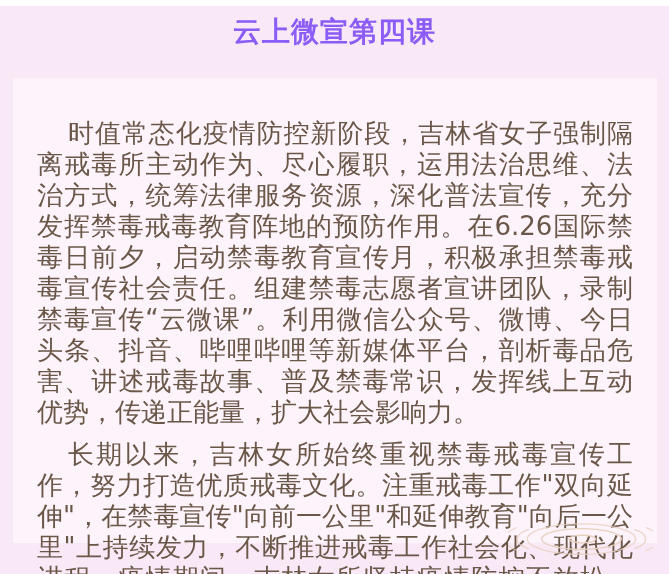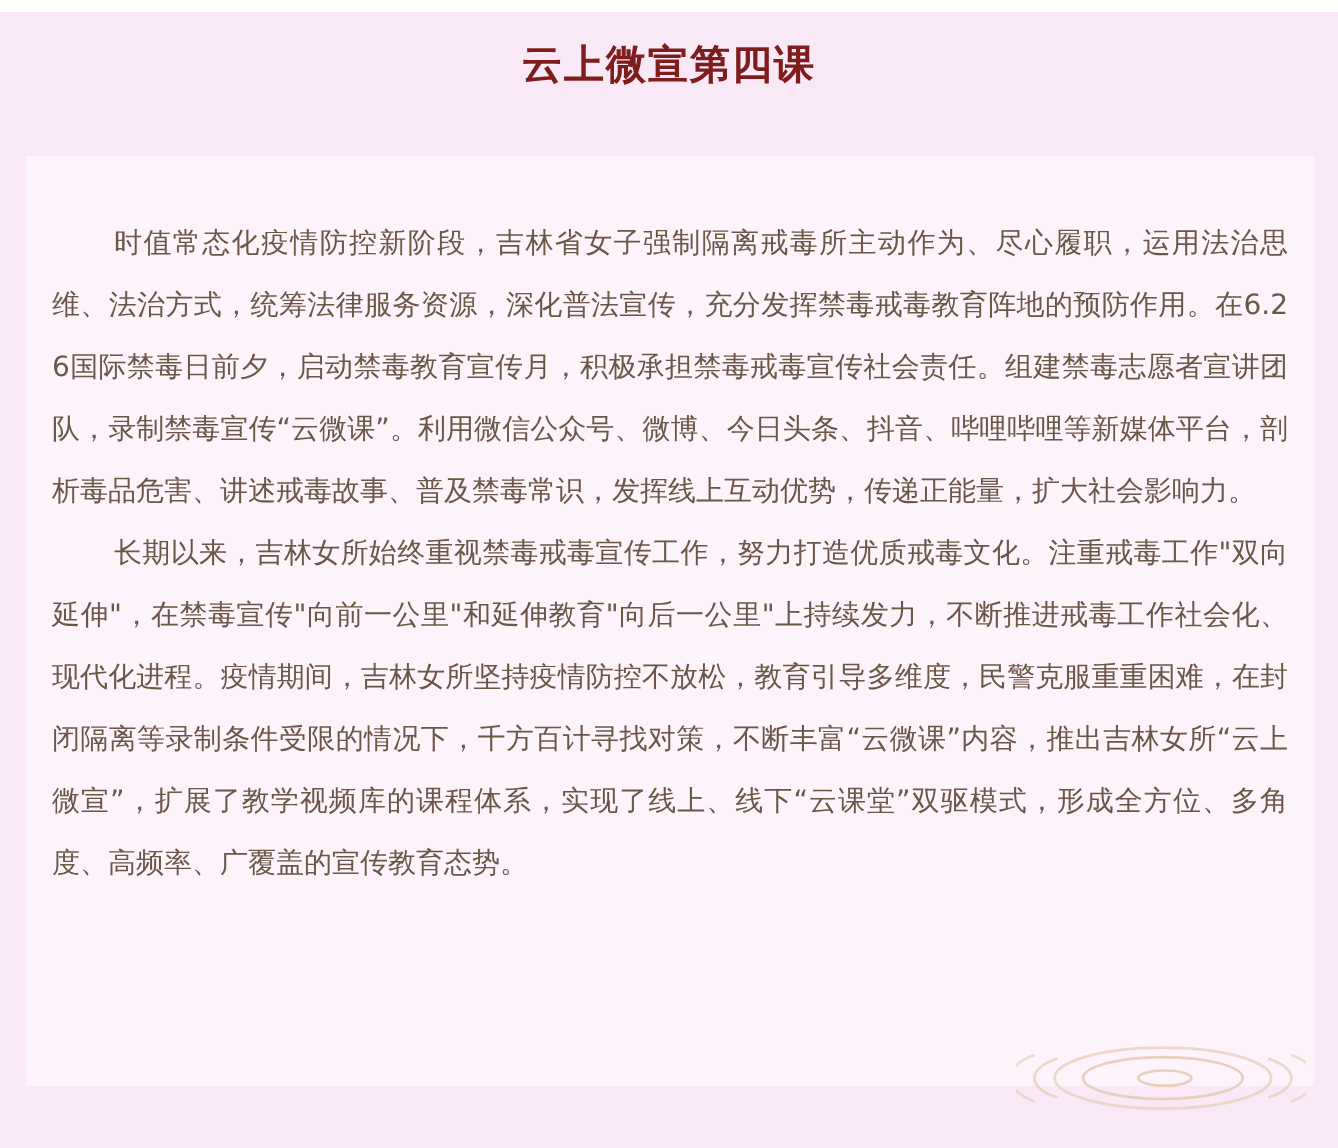--- a/index.html
+++ b/index.html
@@ -21,40 +21,40 @@
     width: 669px;
     height: 6px;
     background: #ffffff;
   }
   .page-title {
     position: absolute;
     top: 19px;
     left: 0;
     width: 669px;
     text-align: center;
-    font-size: 20px;
+    font-size: 28px;
     line-height: 26px;
     font-weight: bold;
-    color: #7f1d1d;
+    color: #8b5cf6;
     letter-spacing: 1px;
     margin: 0;
   }
   .article-card {
     position: absolute;
     left: 13px;
     top: 78px;
     width: 644px;
     height: 465px;
     background: #fdf3fa;
     box-sizing: border-box;
     padding: 29px 13px 0 13px;
   }
   .article-card p {
-    margin: 0;
-    font-size: 14px;
+    margin: 11px;
+    font-size: 26px;
     line-height: 31px;
     color: #6a5748;
     text-align: justify;
     text-indent: 31px;
     word-break: break-all;
   }
   .ripple {
     position: absolute;
     left: 508px;
     top: 521px;

